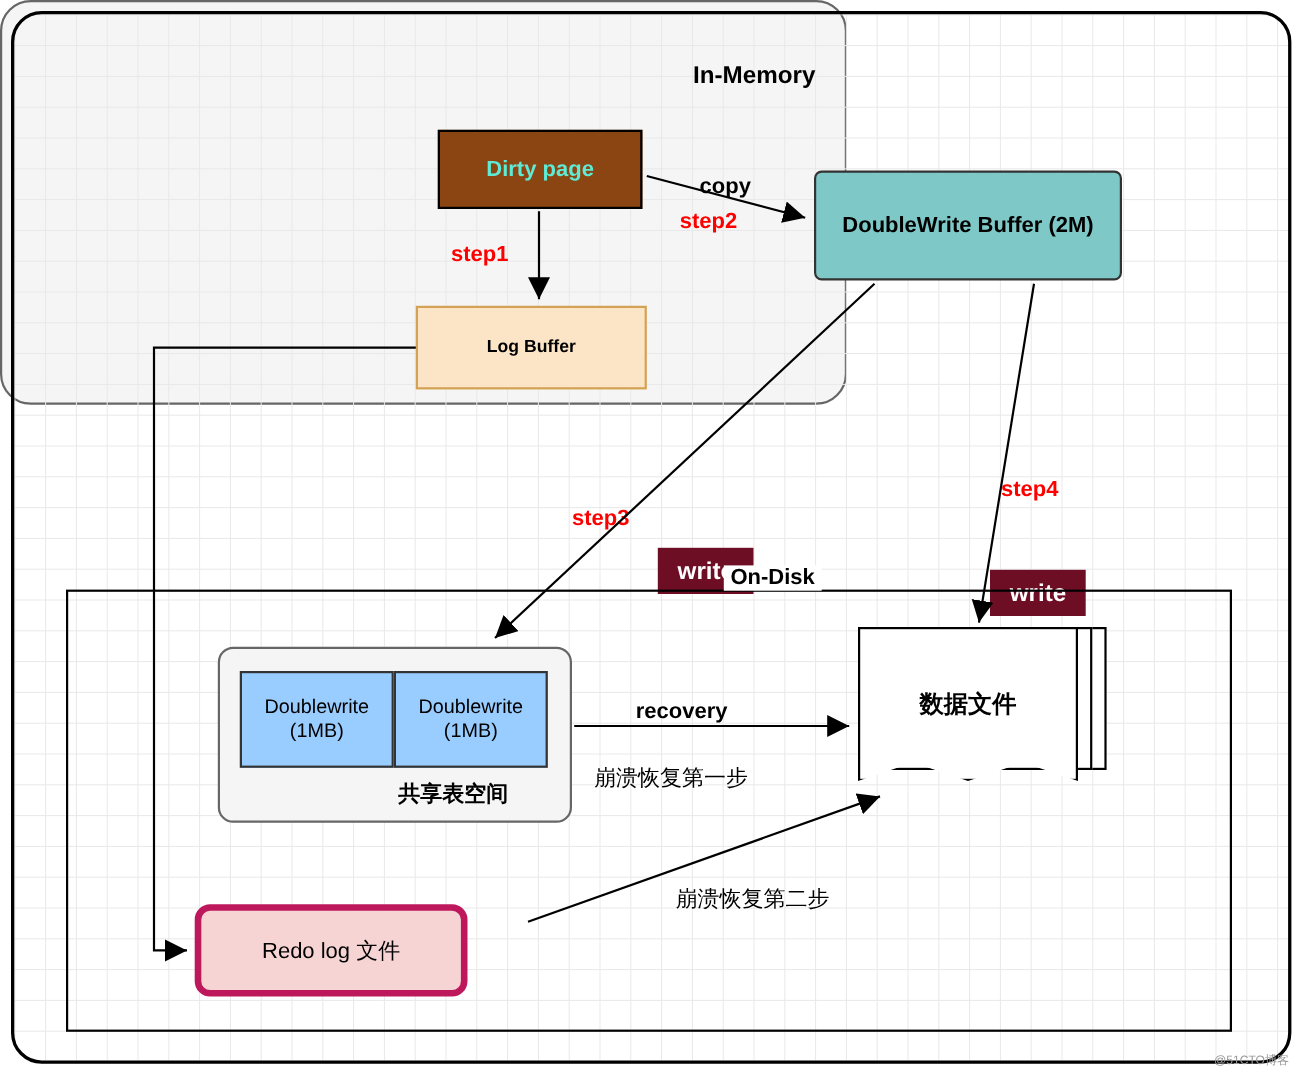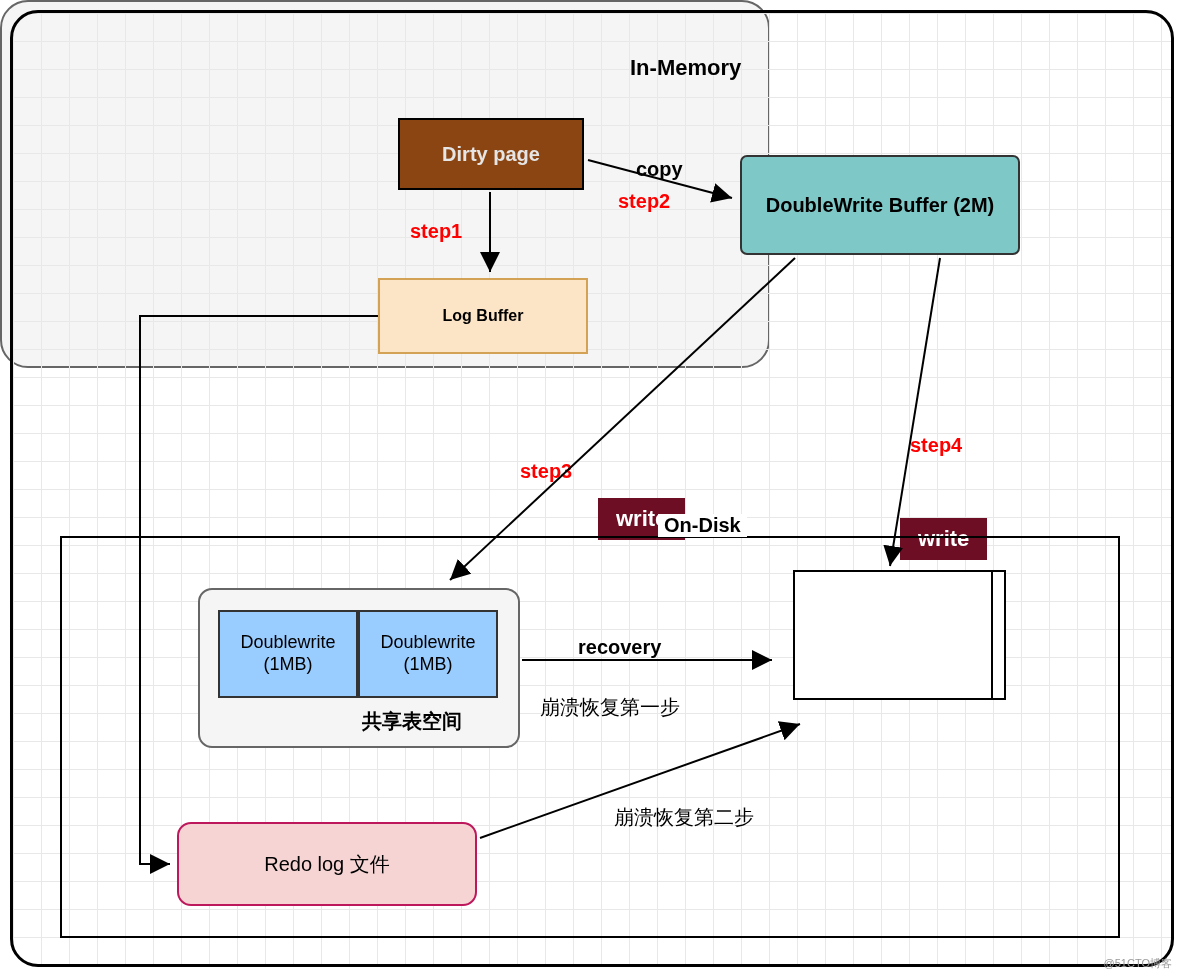--- a/index.html
+++ b/index.html
@@ -23,21 +23,21 @@
     margin: 10px;
   }
   .box { position: absolute; display: flex; align-items: center; justify-content: center; text-align: center; }
   .memory-container {
     left: 310px; top: 38px; width: 770px; height: 368px;
     background: #f5f5f5; border: 2px solid #666; border-radius: 28px;
   }
   .memory-title { position: absolute; top: 55px; left: 630px; font-size: 22px; font-weight: bold; }
   .dirty-page {
     left: 398px; top: 118px; width: 186px; height: 72px;
-    background: #8b4513; color: #e5e5e5; font-size: 20px; font-weight: bold; border: 2px solid #000;
+    background: #8b4513; color: #5eead4; font-size: 20px; font-weight: bold; border: 2px solid #000;
   }
   .dw-buffer {
     left: 740px; top: 155px; width: 280px; height: 100px;
     background: #7ec8c8; border: 2px solid #333; border-radius: 7px;
     font-size: 20px; font-weight: bold; line-height: 1.3;
   }
   .log-buffer {
     left: 378px; top: 278px; width: 210px; height: 76px;
     background: #fce5c7; border: 2px solid #d4a254; font-size: 16px; font-weight: bold;
   }
@@ -56,22 +56,22 @@
     position: absolute; left: 198px; top: 588px; width: 322px; height: 160px;
     background: #f5f5f5; border: 2px solid #666; border-radius: 14px;
   }
   .dw-cell {
     position: absolute; width: 140px; height: 88px; top: 610px;
     background: #99ccff; border: 2px solid #333;
     display: flex; align-items: center; justify-content: center; font-size: 18px; text-align: center; line-height: 1.2;
   }
   .shared-ts-label { position: absolute; top: 708px; left: 362px; font-size: 20px; font-weight: bold; text-align: right; }
   .redolog {
-    position: absolute; left: 177px; top: 822px; width: 300px; height: 84px;
-    background: #f6d4d4; border: 2px solid #be185d; border-radius: 14px;
+    position: absolute; left: 177px; top: 822px; width: 248px; height: 84px;
+    background: #f6d4d4; border: 6px solid #be185d; border-radius: 14px;
     display: flex; align-items: center; justify-content: center; font-size: 20px;
   }
   .recovery-lbl { position: absolute; font-size: 20px; font-weight: bold; }
   .crash-lbl { position: absolute; font-size: 20px; }
   .datafile-stack { position: absolute; left: 780px; top: 570px; width: 230px; height: 162px; }
   .datafile-stack .sheet {
     position: absolute; width: 200px; height: 130px; background: #fff; border: 2px solid #000;
   }
   .datafile-stack .front {
     display: flex; align-items: center; justify-content: center; font-size: 22px; font-weight: bold;
@@ -111,20 +111,21 @@
 
 <div class="redolog">Redo log 文件</div>
 
 <div class="recovery-lbl" style="left:578px;top:636px">recovery</div>
 <div class="crash-lbl" style="left:540px;top:694px">崩溃恢复第一步</div>
 <div class="crash-lbl" style="left:614px;top:804px">崩溃恢复第二步</div>
 
 <div class="datafile-stack">
   <div class="sheet" style="left:26px;top:0"></div>
   <div class="sheet" style="left:13px;top:13"></div>
+  <div class="sheet front" style="left:0;top:26">数据文件</div>
 </div>
 
 <svg class="arrows">
   <defs>
     <marker id="ah" markerWidth="12" markerHeight="12" refX="10" refY="5" orient="auto">
       <path d="M0,0 L10,5 L0,10 Z" fill="#000"></path>
     </marker>
   </defs>
 
   <line x1="480" y1="182" x2="480" y2="262" stroke="#000" stroke-width="2" marker-end="url(#ah)"></line>

